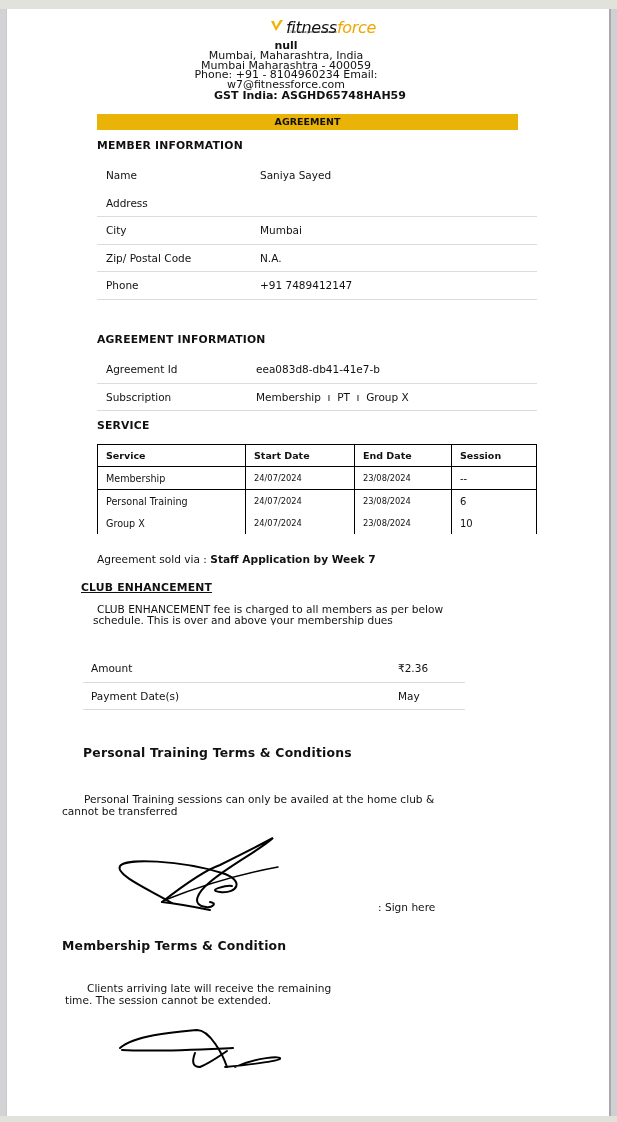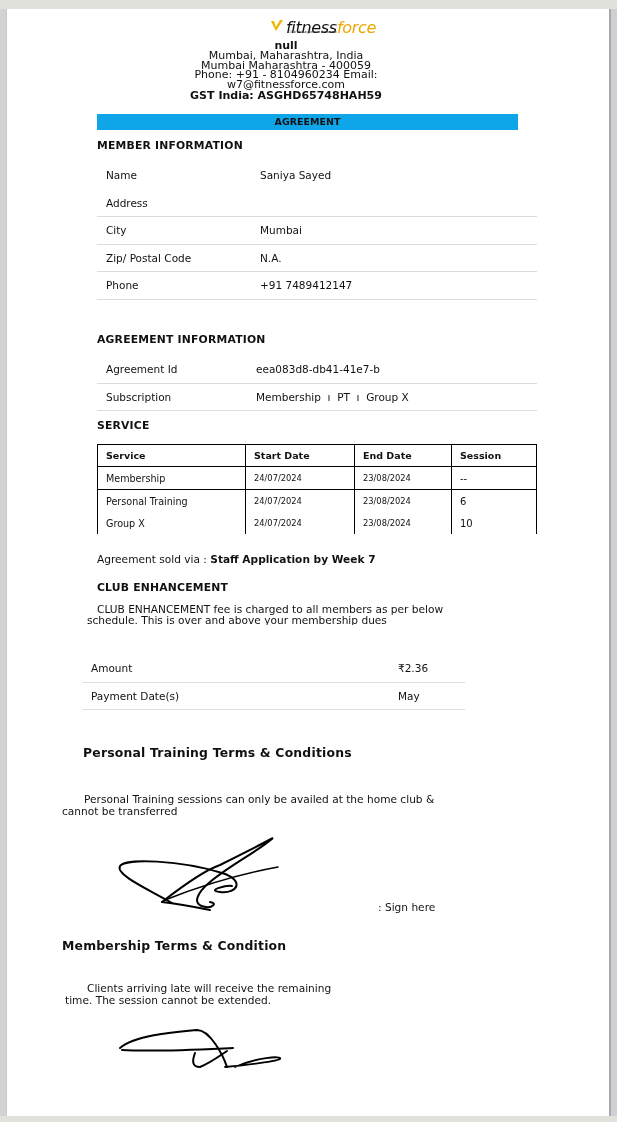--- a/index.html
+++ b/index.html
@@ -25,21 +25,21 @@
   .logo .mark { position: absolute; left: 0; top: 1px; width: 14px; height: 14px; }
   .logo .brand { position: absolute; left: 16px; top: 0px; font-size: 16px; font-weight: normal; font-style: italic; letter-spacing: -0.3px; }
   .logo .brand .b1 { color: #111; }
   .logo .brand .b2 { color: #f0a500; }
   .logo .tag { position: absolute; left: 18px; top: 12px; font-size: 3.5px; color: #333; white-space: nowrap; }
   .hdr { position: absolute; left: 0; width: 572px; text-align: center; font-size: 11px; line-height: 10.3px; }
   .hdr.bold { font-weight: bold; }
 
   .agreement-bar {
     position: absolute; left: 97px; top: 114px; width: 421px; height: 16px;
-    background: #0ea5e9; text-align: center; font-size: 9.5px; font-weight: bold; line-height: 16px;
+    background: #eab308; text-align: center; font-size: 9.5px; font-weight: bold; line-height: 16px;
   }
   .section-title { position: absolute; font-size: 10.8px; font-weight: bold; letter-spacing: 0.2px; }
   .info-table { position: absolute; left: 97px; width: 440px; }
   .info-row { position: relative; height: 26.5px; border-bottom: 1px solid #dcdcdc; font-size: 10.5px; }
   .info-row.noline { border-bottom: 1px solid transparent; }
   .info-row .lbl { position: absolute; left: 9px; top: 7px; }
   .info-row .val { position: absolute; left: 163px; top: 7px; }
 
   
   .svc {
@@ -75,21 +75,21 @@
     <path d="M1 2 L6 12 L13 1 L10 1 L6 8 L4 2 Z" fill="#f0b400"></path>
   </svg>
   <div class="brand"><span class="b1">fitness</span><span class="b2">force</span></div>
   <div class="tag">Club Management Software</div>
 </div>
 <div class="hdr bold" style="top:41px;">null</div>
 <div class="hdr" style="top:51px;">Mumbai, Maharashtra, India</div>
 <div class="hdr" style="top:61px;text-align:center;">Mumbai Maharashtra - 400059</div>
 <div class="hdr" style="top:70px; height:9px; overflow:hidden;">Phone: +91 - 8104960234 Email:</div>
 <div class="hdr" style="top:80px;">w7@fitnessforce.com</div>
-<div class="hdr bold" style="top:91px;">GST India: ASGHD65748HAH59</div>
+<div class="hdr bold" style="top:91px;padding-left:24px;">GST India: ASGHD65748HAH59</div>
 
 <div class="agreement-bar">AGREEMENT</div>
 
 <div class="section-title" style="left:97px; top:139px;">MEMBER INFORMATION</div>
 <div class="info-table" style="top:162px;">
   <div class="info-row noline">
     <span class="lbl">Name</span>
     <span class="val">Saniya Sayed</span>
   </div>
   <div class="info-row">
@@ -155,23 +155,23 @@
     <td class="date">23/08/2024</td>
     <td class="sess">10</td>
   </tr>
 </tbody>
   </table>
 
 <div class="para" style="left:97px; top:554px;">
   <span>Agreement sold via : </span><b>Staff Application by Week 7</b>
 </div>
 
-<div class="section-title" style="left:97px; top:581px;">CLUB ENHANCEMENT</div>
+<div class="section-title" style="left:81px; top:581px;text-decoration:underline;">CLUB ENHANCEMENT</div>
 <div class="para" style="left:97px; top:604px;">CLUB ENHANCEMENT fee is charged to all members as per below</div>
-<div class="para" style="left:87px; top:615px; height:10px; overflow:hidden;">schedule. This is over and above your membership dues</div>
+<div class="para" style="left:93px; top:615px; height:10px; overflow:hidden;">schedule. This is over and above your membership dues</div>
 
 <div class="pay-table">
   <div class="pay-row">
     <span class="lbl">Amount</span>
     <span class="val">₹2.36</span>
   </div>
   <div class="pay-row">
     <span class="lbl">Payment Date(s)</span>
     <span class="val">May</span>
   </div>

